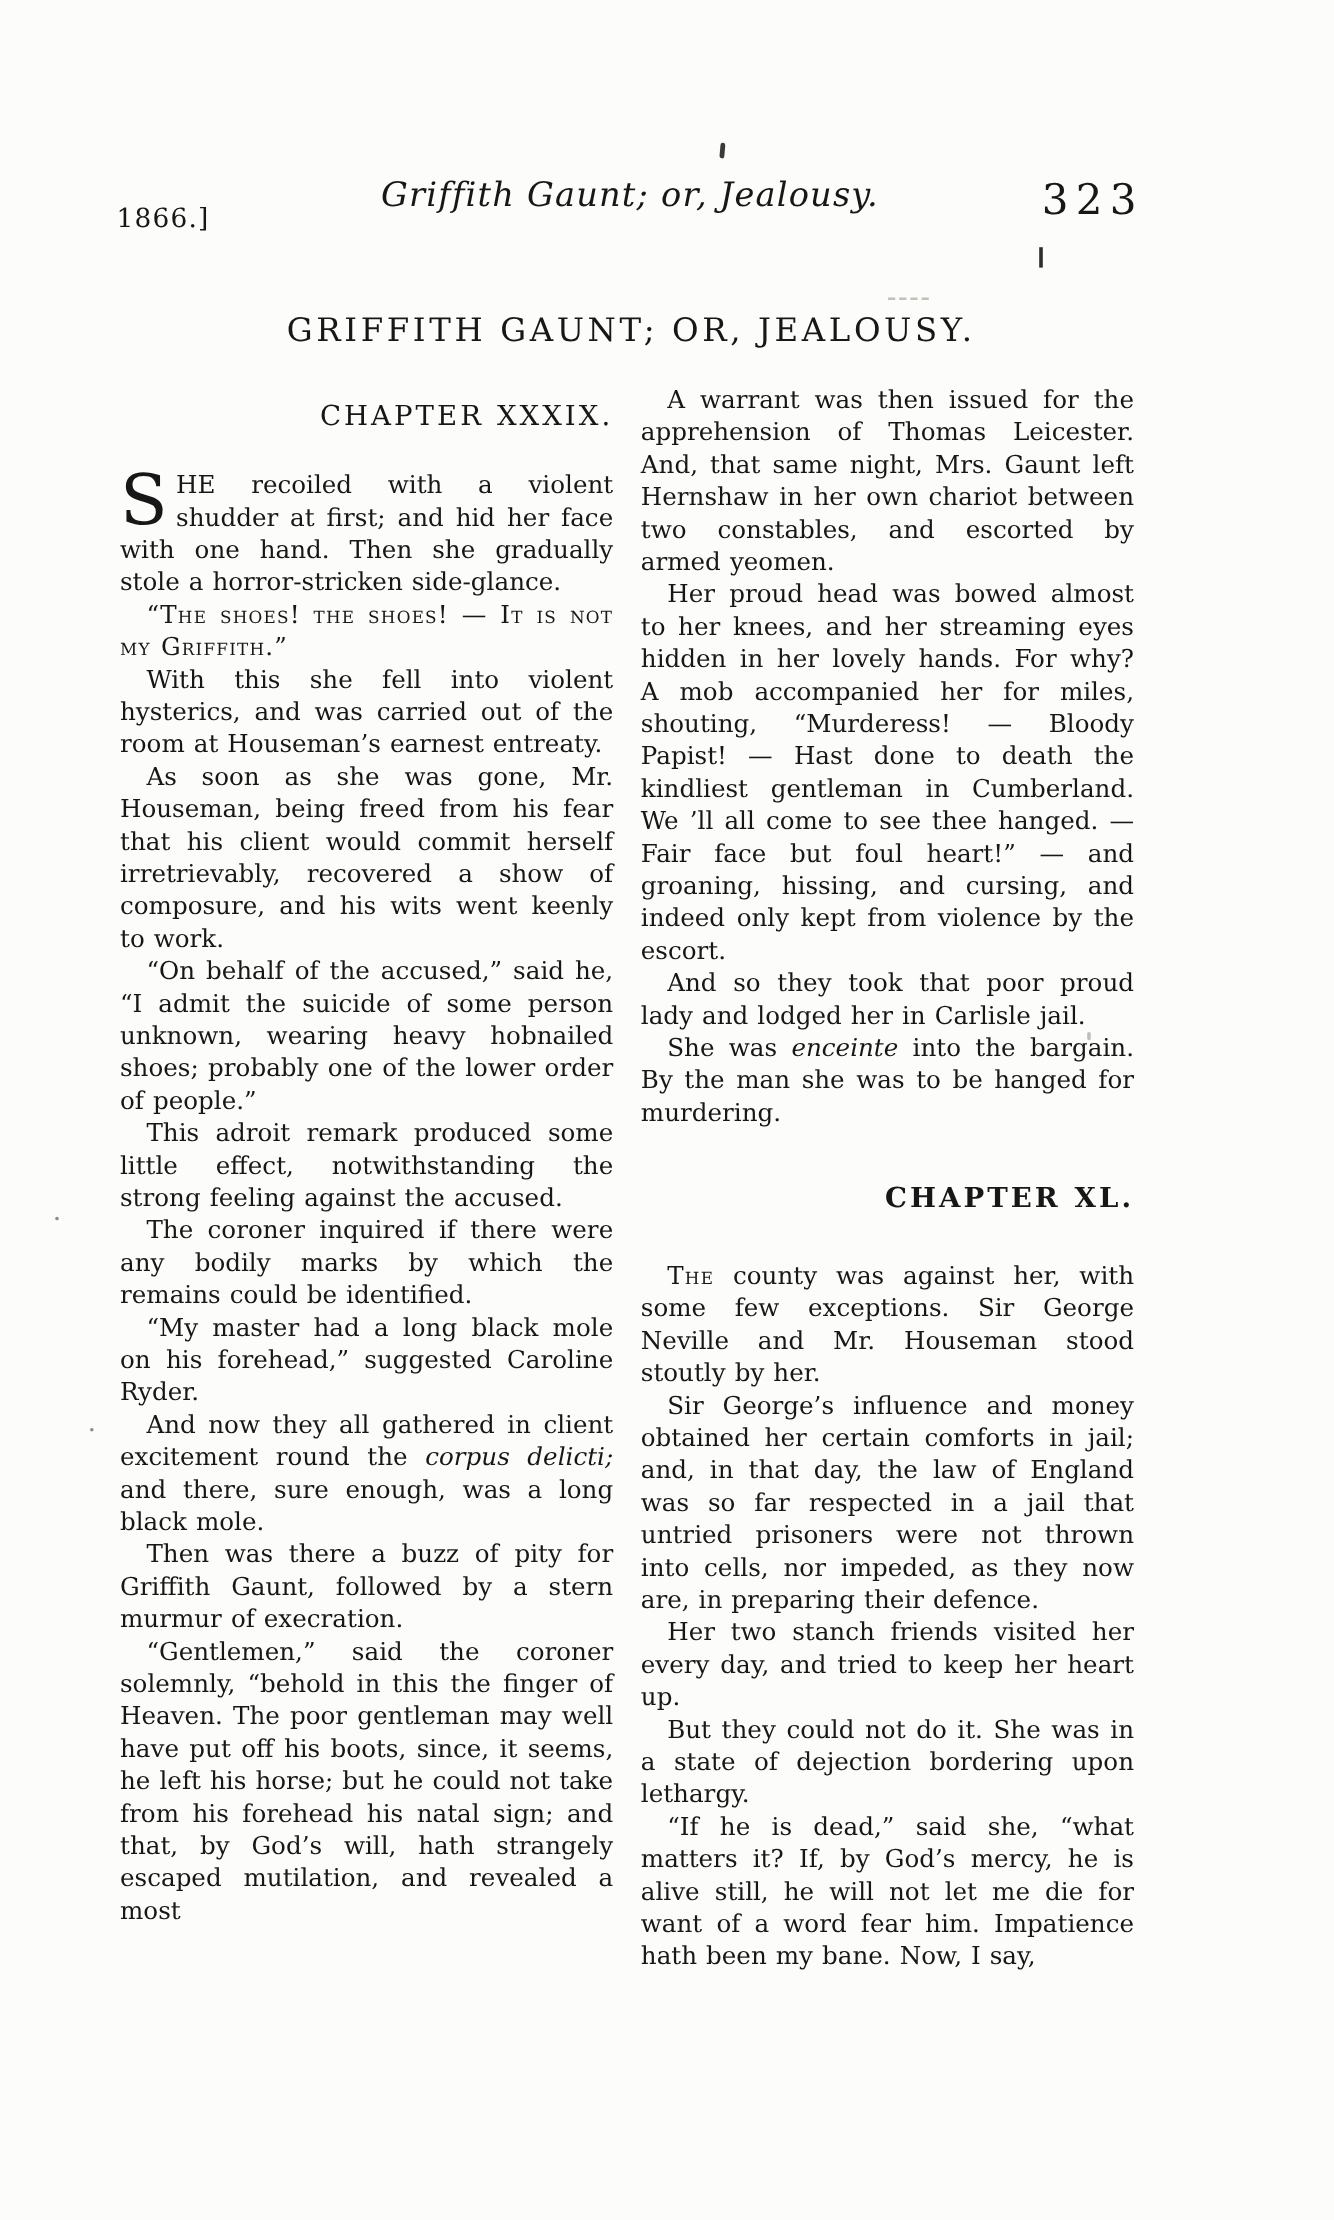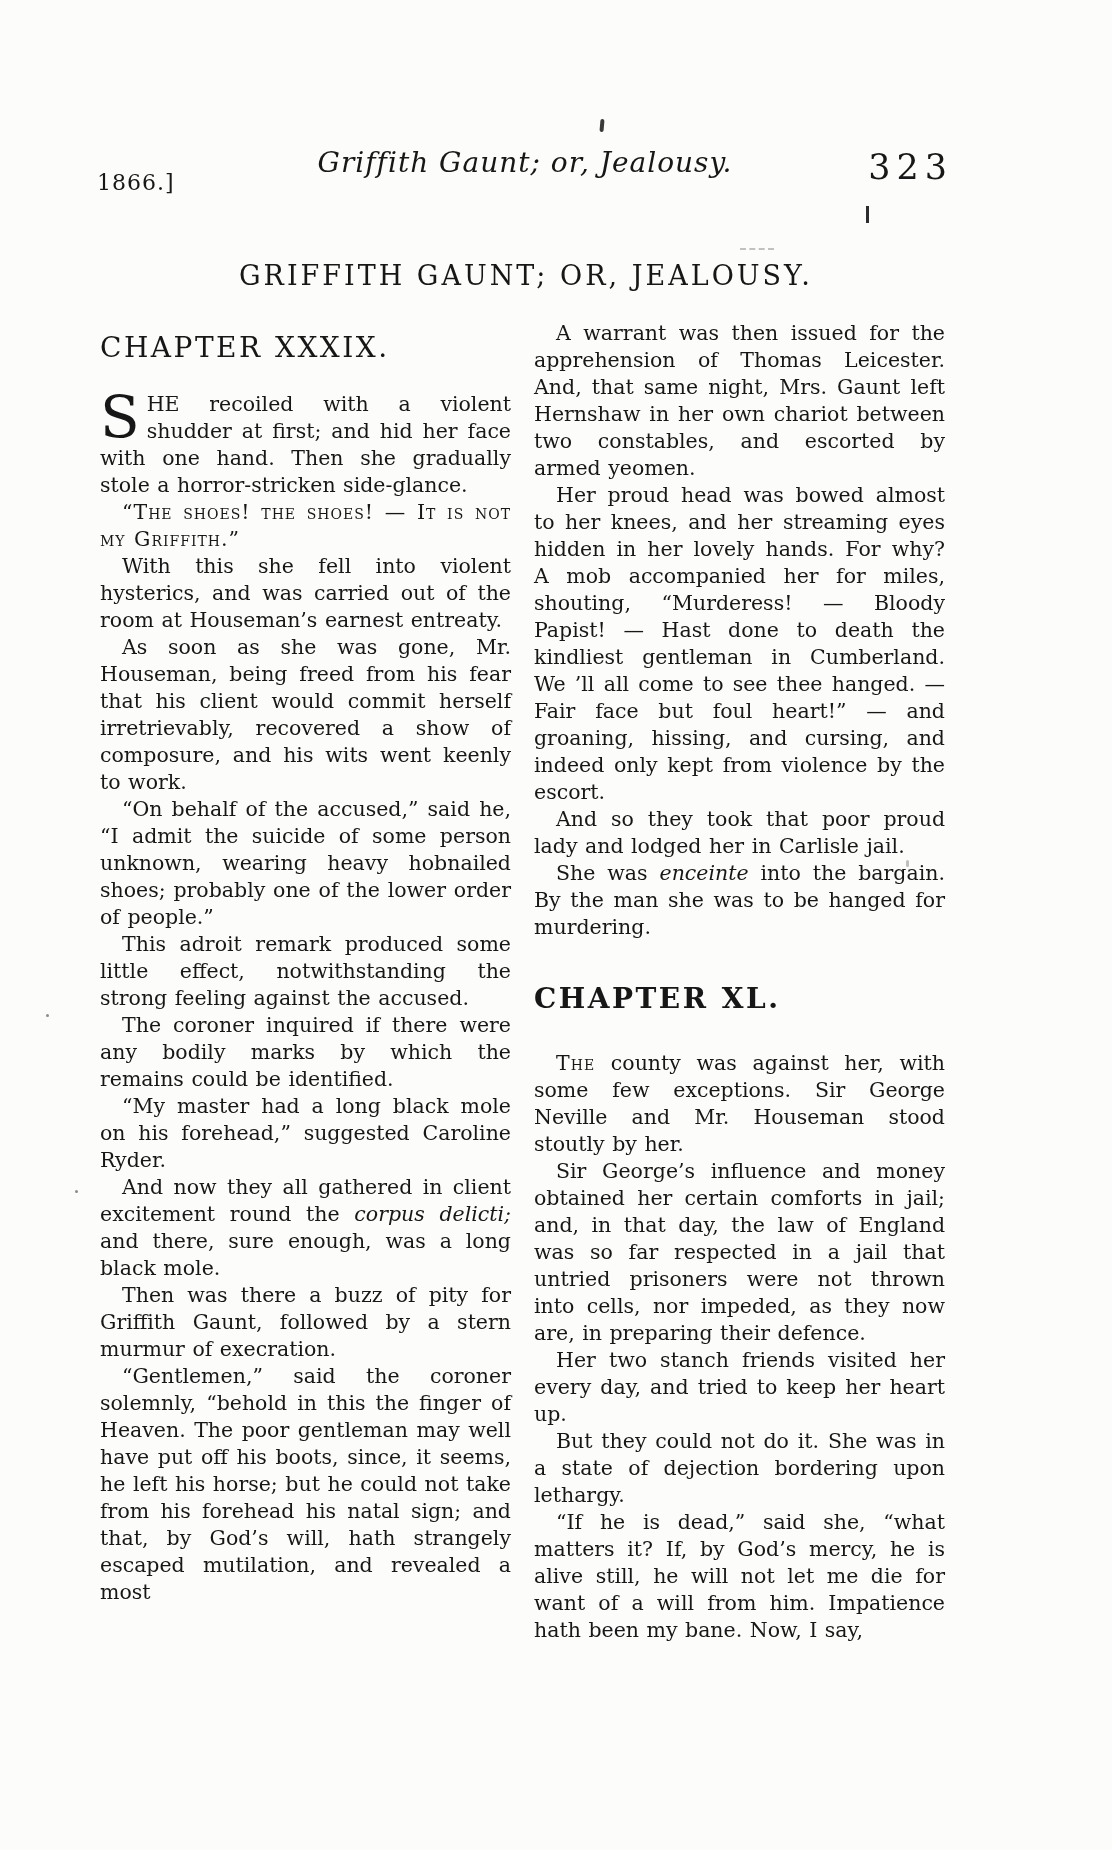--- a/index.html
+++ b/index.html
@@ -44,22 +44,22 @@
   .col{
     width:411px;
     font-size:20.5px;
     line-height:27px;
     text-align:justify;
     hyphens:auto;
     -webkit-hyphens:auto;
     word-spacing:1px;
   }
   .chapter-heading{
-    text-align:left;
-    font-size:28px;
+    text-align:right;
+    font-size:23px;
     letter-spacing:2.5px;
     line-height:27px;
     text-indent:0;
   }
   .ch-39{margin:14px 0 30px 0;}
   .ch-40{margin:44px 0 38px 0;font-weight:bold;}
   .para{margin:0;}
   .indent{text-indent:22px;}
   .cont-out{text-align-last:justify;}
   .dropcap{
@@ -132,17 +132,17 @@
 
       <p class="para indent"><span>She was </span><span class="ital">enceinte</span><span> into the bargain. By the man she was to be hanged for murdering.</span></p>
 
       <div class="chapter-heading ch-40">CHAPTER XL.</div>
 
       <p class="para indent"><span class="smallcaps">The</span><span> county was against her, with some few exceptions. Sir George Neville and Mr. Houseman stood stoutly by her.</span></p>
 
       <p class="para indent">Sir George’s influence and money obtained her certain comforts in jail; and, in that day, the law of England was so far respected in a jail that untried prisoners were not thrown into cells, nor impeded, as they now are, in preparing their defence.</p>
       <p class="para indent">Her two stanch friends visited her every day, and tried to keep her heart up.</p>
       <p class="para indent">But they could not do it. She was in a state of dejection bordering upon lethargy.</p>
-      <p class="para indent">“If he is dead,” said she, “what matters it? If, by God’s mercy, he is alive still, he will not let me die for want of a will from him. Impatience hath been my bane. Now, I say,</p>
+      <p class="para indent">“If he is dead,” said she, “what matters it? If, by God’s mercy, he is alive still, he will not let me die for want of a word fear him. Impatience hath been my bane. Now, I say,</p>
     </div>
 
   </div>
 </div>
 
 </body></html>

